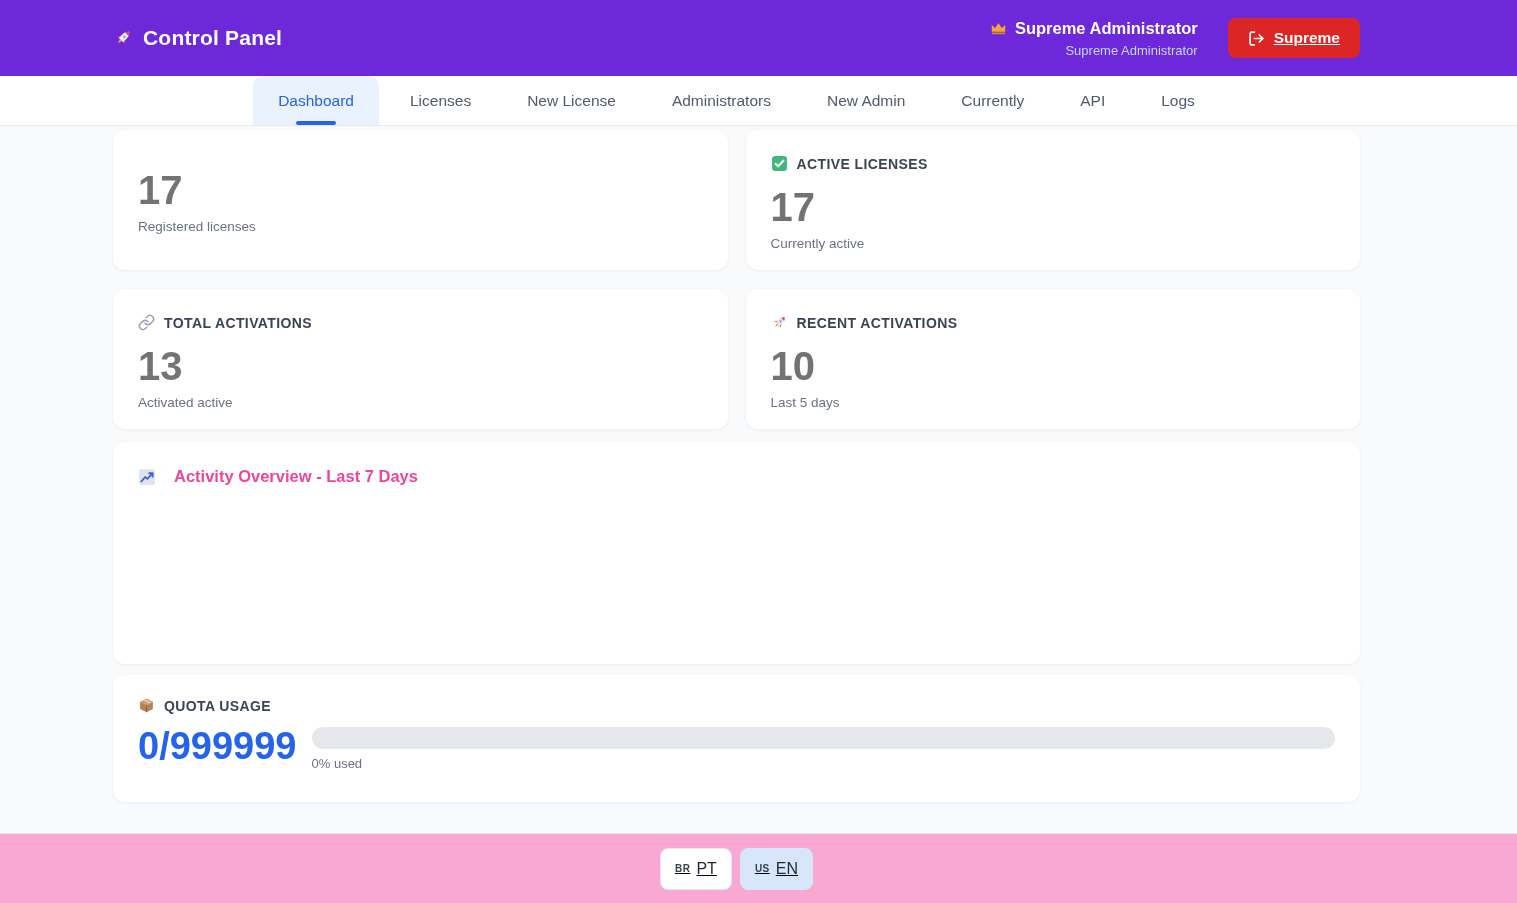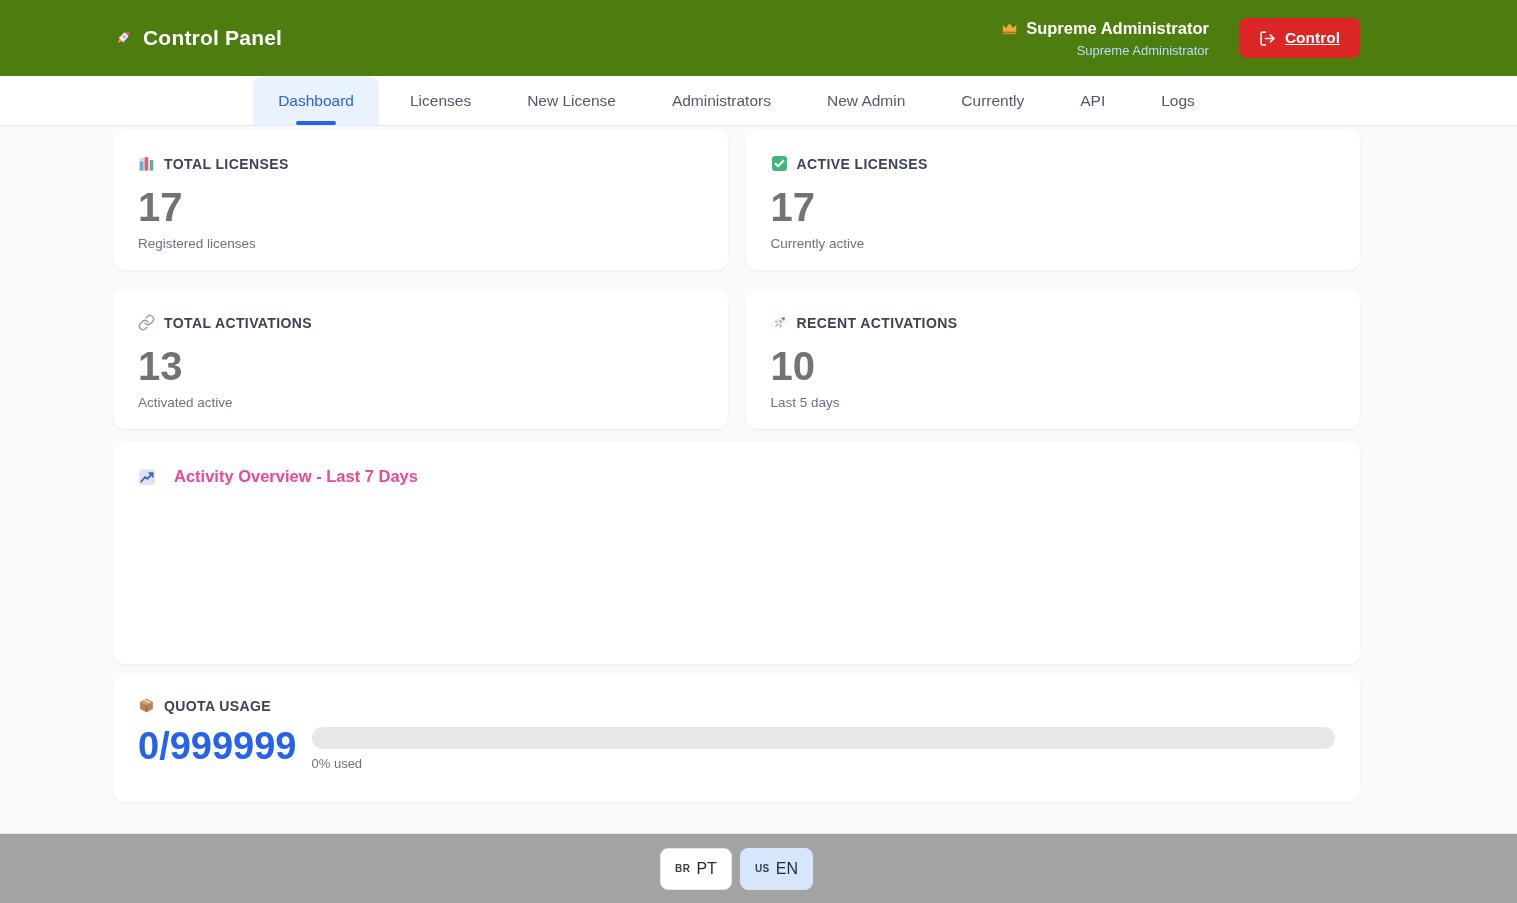--- a/index.html
+++ b/index.html
@@ -7,21 +7,21 @@
   body {
     font-family: "Liberation Sans", sans-serif;
     background: #f8fafc;
     overflow: hidden;
     display: flex;
     flex-direction: column;
   }
   .container { width: 1247px; margin-left: 113px; }
 
   
-  .app-header { height: 76px; background: #4d7c0f; flex: 0 0 auto; }
+  .app-header { height: 76px; background: #6d28d9; flex: 0 0 auto; }
   .header-inner { height: 100%; display: flex; align-items: center; justify-content: space-between; }
   .brand { display: flex; align-items: center; gap: 10px; }
   .brand h1 { color: #ffffff; font-size: 21px; font-weight: 700; letter-spacing: 0.2px; }
   .header-right { display: flex; align-items: center; }
   .user-info { text-align: right; margin-right: 30px; }
   .user-name { display: flex; align-items: center; justify-content: flex-end; gap: 8px;
                color: #ffffff; font-size: 16.5px; font-weight: 700; }
   .user-role { color: #bfdbfe; font-size: 13px; margin-top: 5px; }
   .logout-btn { display: flex; align-items: center; gap: 9px; background: #dc2626; border: none;
                 color: #ffffff; font-family: inherit; font-size: 15.5px; font-weight: 700;
@@ -55,21 +55,21 @@
 
   .quota-card { margin-top: 11px; height: 127px; padding: 22px 25px; }
   .quota-row { display: flex; align-items: flex-start; gap: 15px; margin-top: 11px; }
   .quota-value { font-size: 38px; font-weight: 700; color: #2563eb; line-height: 1.15; flex: 0 0 auto; }
   .quota-bar-wrap { flex: 1 1 auto; padding-top: 2px; }
   .quota-bar { height: 22px; background: #e5e7eb; border-radius: 11px; overflow: hidden; }
   .quota-fill { height: 100%; width: 0%; background: #2563eb; border-radius: 11px; }
   .quota-percent { margin-top: 7px; font-size: 13px; color: #6b7280; }
 
   
-  .footer { flex: 0 0 auto; height: 70px; background: #a3a3a3; border-top: 1px solid #e2e8f0; }
+  .footer { flex: 0 0 auto; height: 70px; background: #f9a8d4; border-top: 1px solid #e2e8f0; text-decoration: underline; }
   .footer-inner { height: 100%; display: flex; align-items: center; justify-content: center; gap: 8px; }
   .lang-btn { display: flex; align-items: center; gap: 6px; font-family: inherit; font-size: 16px;
               color: #1f2937; padding: 11px 14px; border-radius: 8px; cursor: pointer;
               background: #ffffff; border: 1px solid #e5e7eb; }
   .lang-btn.active { background: #d7e6fb; border: 1px solid #d7e6fb; }
   .flag-code { font-size: 10px; font-weight: 600; color: #374151; letter-spacing: 0.5px; }
 
   .icon { display: inline-flex; flex: 0 0 auto; }
 </style>
 </head>
@@ -105,21 +105,21 @@
         <div class="user-role">Supreme Administrator</div>
       </div>
       <button class="logout-btn">
         <span class="icon">
           <svg width="17" height="17" viewBox="0 0 24 24" fill="none" stroke="#ffffff" stroke-width="2.3" stroke-linecap="round" stroke-linejoin="round">
             <path d="M9 21H5a2 2 0 0 1-2-2V5a2 2 0 0 1 2-2h4"></path>
             <polyline points="16 17 21 12 16 7"></polyline>
             <line x1="21" y1="12" x2="9" y2="12"></line>
           </svg>
         </span>
-        <span>Control</span>
+        <span>Supreme</span>
       </button>
     </div>
   </div>
 </header>
 
 <nav class="nav-bar">
   <div class="tabs container">
     <div class="tab active">Dashboard</div>
     <div class="tab">Licenses</div>
     <div class="tab">New License</div>
@@ -128,31 +128,20 @@
     <div class="tab">Currently</div>
     <div class="tab">API</div>
     <div class="tab">Logs</div>
   </div>
 </nav>
 
 <main class="main container">
   <div class="stats-grid">
 
     <section class="card stat-card">
-      <div class="card-title">
-        <span class="icon">
-          <svg width="17" height="17" viewBox="0 0 24 24">
-            <rect x="2" y="4" width="9" height="18" fill="#d7dbe2"></rect>
-            <rect x="2.5" y="9" width="5" height="13" fill="#6fa8dc"></rect>
-            <rect x="9.5" y="3" width="5" height="19" fill="#e05d6f"></rect>
-            <rect x="16.5" y="7" width="5" height="15" fill="#52b788"></rect>
-          </svg>
-        </span>
-        <span>TOTAL LICENSES</span>
-      </div>
       <div class="stat-value">17</div>
       <div class="stat-sub">Registered licenses</div>
     </section>
 
     <section class="card stat-card">
       <div class="card-title">
         <span class="icon">
           <svg width="17" height="17" viewBox="0 0 24 24">
             <rect x="1.5" y="1.5" width="21" height="21" rx="4.5" fill="#3cb878"></rect>
             <path d="M6.5 12.5l3.5 3.5 7.5-8" fill="none" stroke="#ffffff" stroke-width="3" stroke-linecap="round" stroke-linejoin="round"></path>

